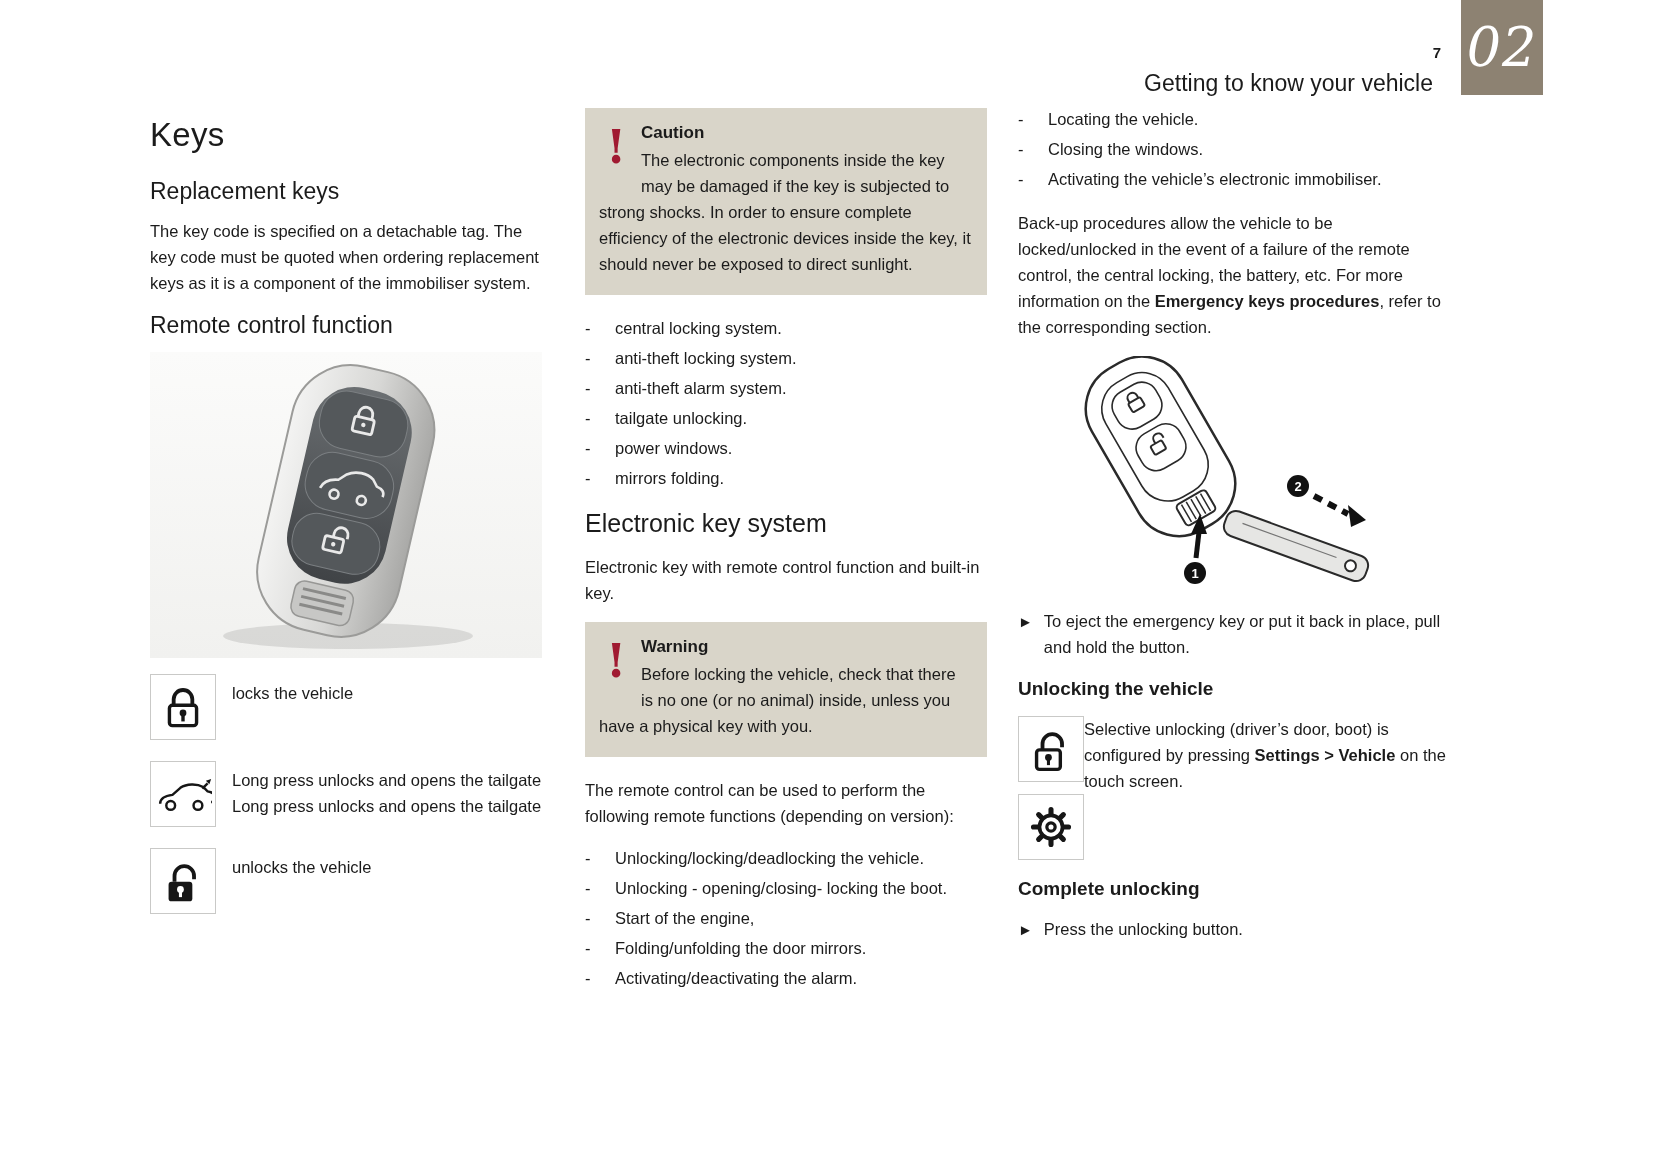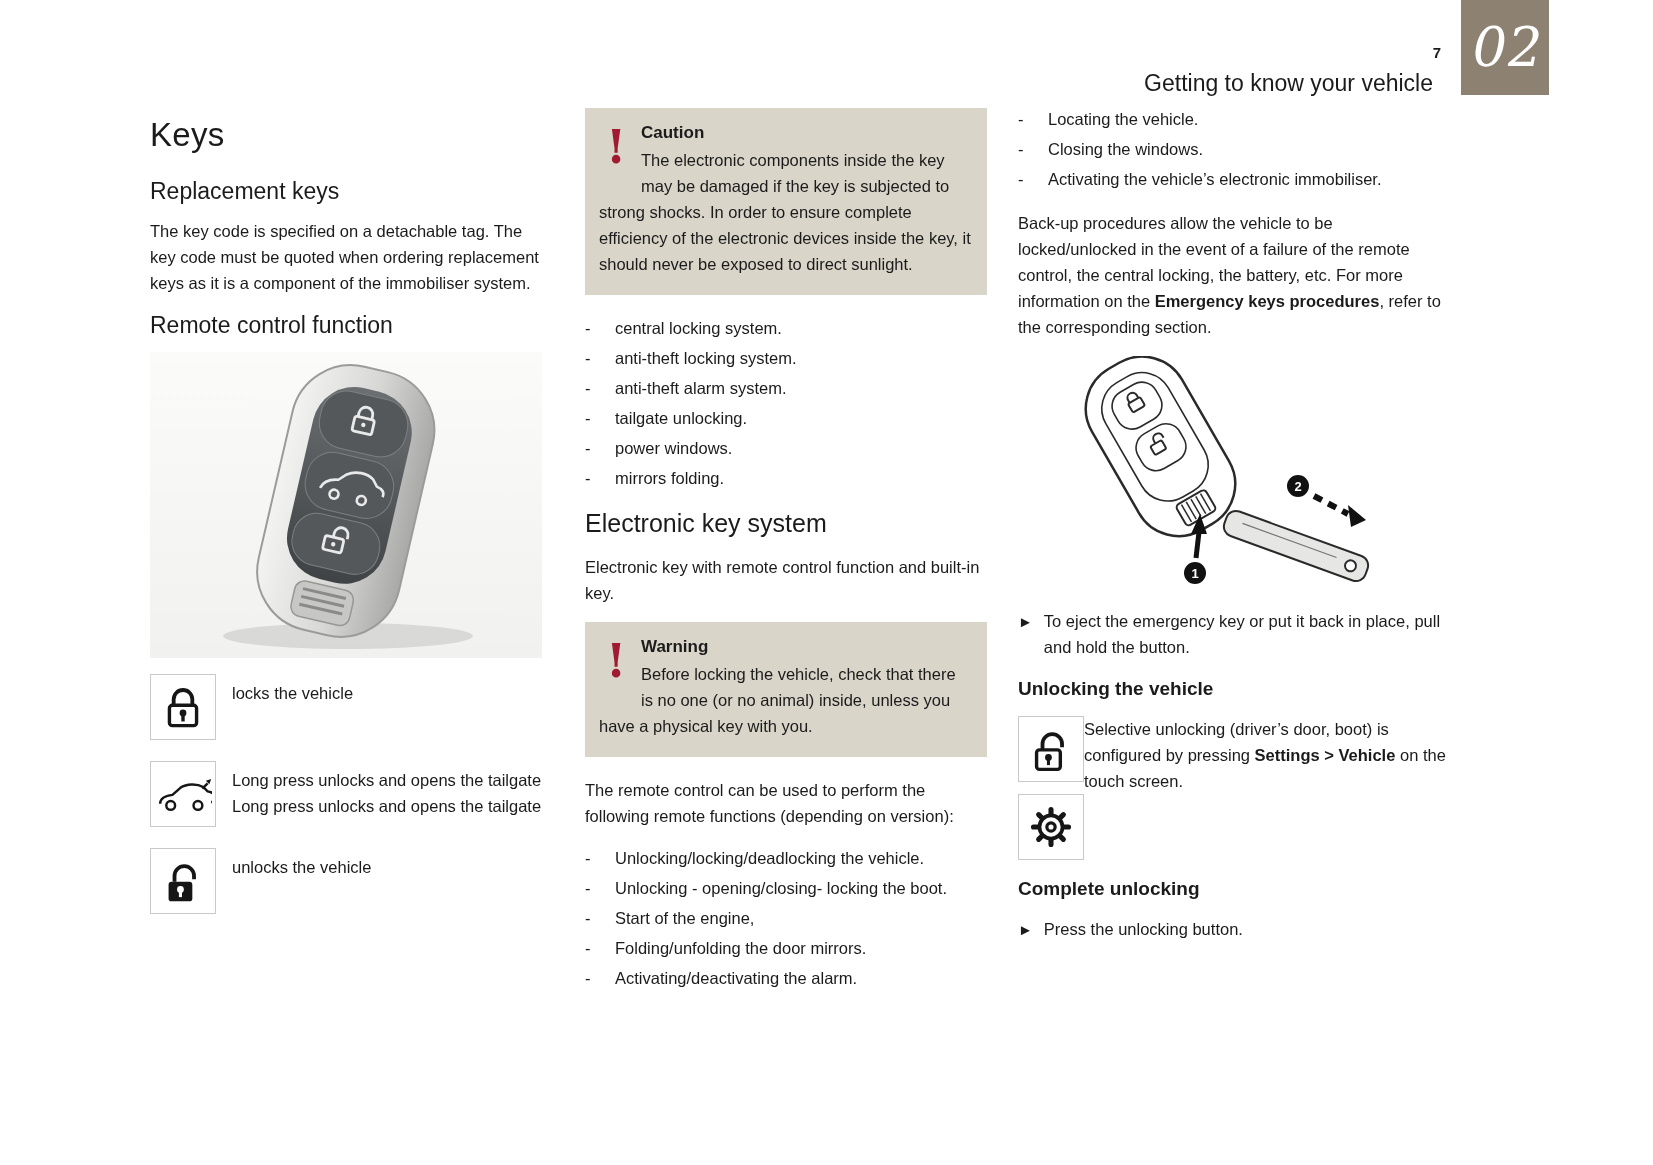--- a/index.html
+++ b/index.html
@@ -5,21 +5,21 @@
   html,body{margin:0;padding:0;background:#ffffff;}
   .page{
     position:relative;width:1653px;height:1165px;background:#ffffff;
     font-family:"Liberation Sans",sans-serif;color:#1b1b1b;overflow:hidden;
   }
   
   .page-num{position:absolute;top:44px;right:212px;font-size:15px;font-weight:700;}
   .section-title{position:absolute;top:70px;right:220px;font-size:23px;}
   .chapter-tab{
     position:absolute;left:1461px;top:0;width:82px;height:95px;background:#8d8272;
-    display:flex;align-items:center;justify-content:center;padding-left:6px;
+    display:flex;align-items:center;justify-content:center;
   }
   .chapter-num{font-family:"DejaVu Serif",serif;font-style:italic;font-weight:400;
     font-size:54px;color:#ffffff;letter-spacing:1px;}
   
   .col-left{position:absolute;left:150px;top:116px;width:392px;}
   .col-mid{position:absolute;left:585px;top:108px;width:402px;}
   .col-right{position:absolute;left:1018px;top:106px;width:428px;}
   
   .h-keys{font-size:33px;font-weight:400;margin:0 0 24px;letter-spacing:.3px;}
   .h-sub{font-size:23px;font-weight:400;margin:12px 0 13px;}

